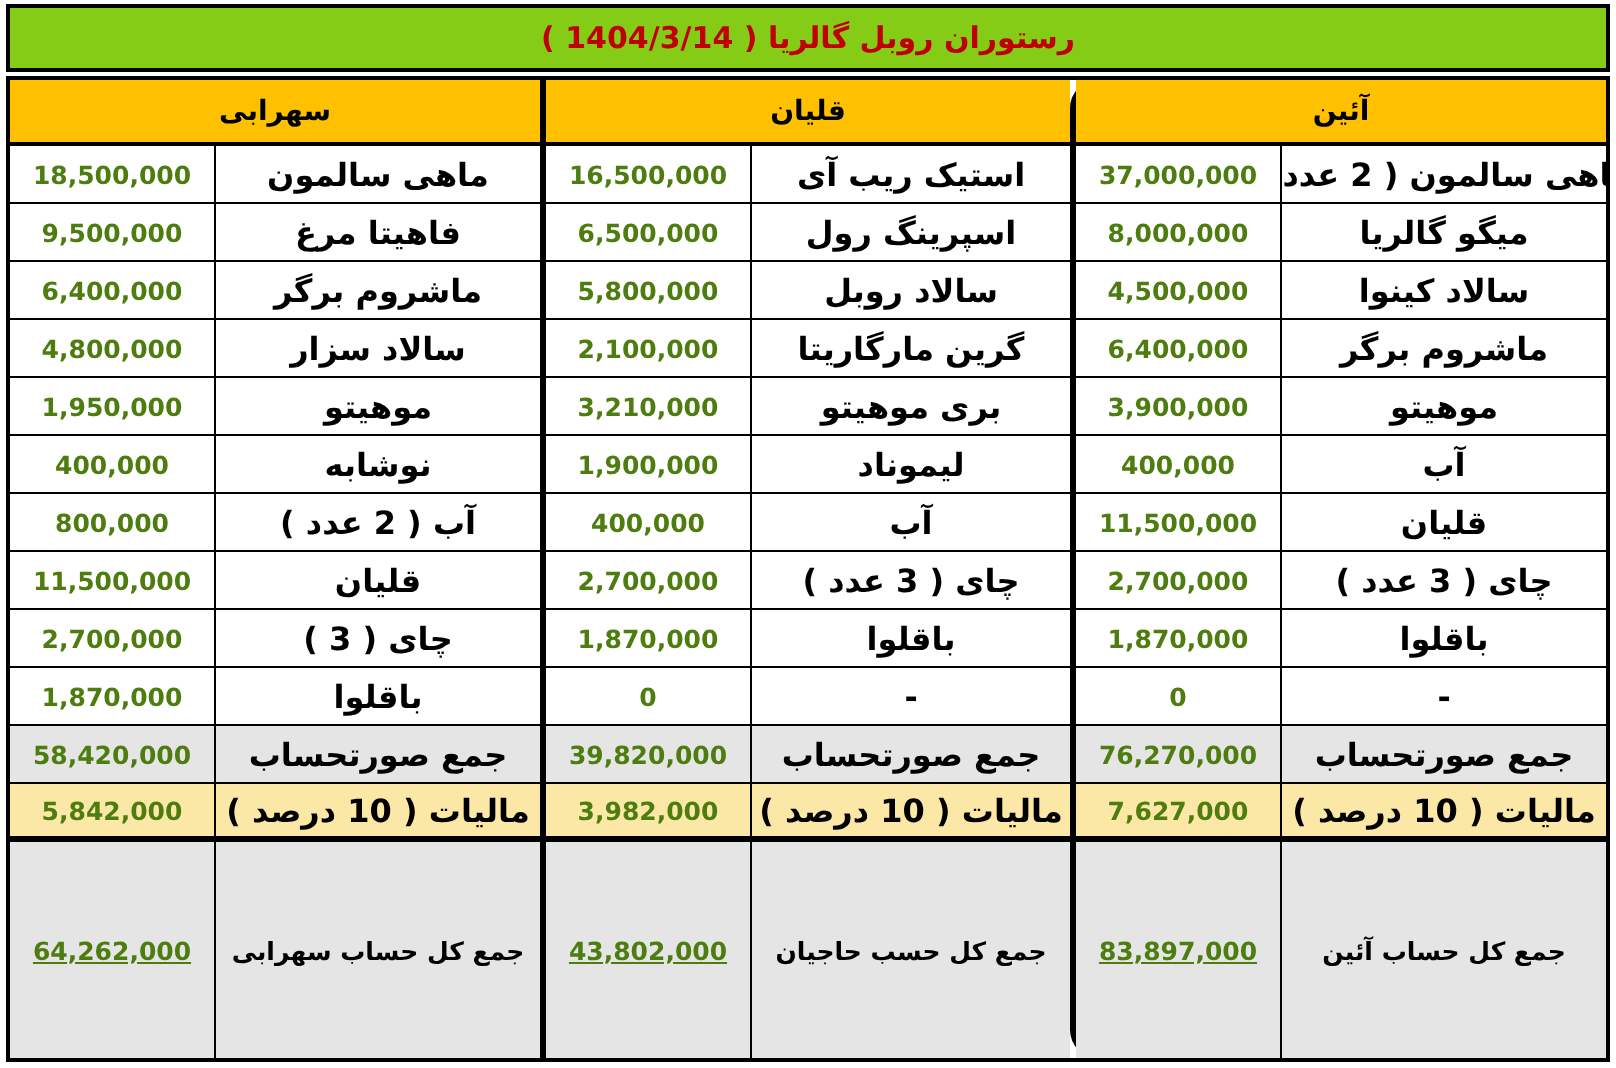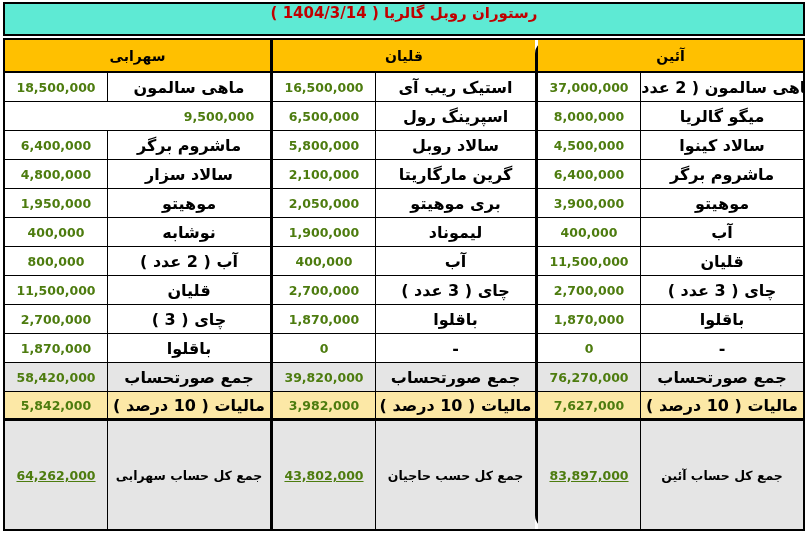--- a/index.html
+++ b/index.html
@@ -22,23 +22,23 @@
     display: flex;
     flex-direction: column;
   }
 
   
   .title-row {
     height: 34px;
     flex: 0 0 34px;
     box-sizing: border-box;
     border: 2px solid #000000;
-    background: #5eead4;
-    display: flex;
-    align-items: flex-start;
+    background: #84cc16;
+    display: flex;
+    align-items: center;
     justify-content: center;
     margin: 2px 3px 0 3px;
   }
   .title-text {
     color: #c00000;
     font-size: 15px;
     font-weight: bold;
     letter-spacing: 0px;
     white-space: nowrap;
     direction: rtl;
@@ -234,21 +234,21 @@
         <div class="row">
           <div class="cell-name">سالاد روبل</div>
           <div class="cell-amount">5,800,000</div>
         </div>
         <div class="row">
           <div class="cell-name">گرین مارگاریتا</div>
           <div class="cell-amount">2,100,000</div>
         </div>
         <div class="row">
           <div class="cell-name">بری موهیتو</div>
-          <div class="cell-amount">2,050,000</div>
+          <div class="cell-amount">3,210,000</div>
         </div>
         <div class="row">
           <div class="cell-name">لیموناد</div>
           <div class="cell-amount">1,900,000</div>
         </div>
         <div class="row">
           <div class="cell-name">آب</div>
           <div class="cell-amount">400,000</div>
         </div>
         <div class="row">
@@ -281,20 +281,21 @@
     </div>
 
     <div class="col-group g2">
       <div class="group-header">سهرابی</div>
       <div class="rows">
         <div class="row">
           <div class="cell-name">ماهی سالمون</div>
           <div class="cell-amount">18,500,000</div>
         </div>
         <div class="row">
+          <div class="cell-name">فاهیتا مرغ</div>
           <div class="cell-amount">9,500,000</div>
         </div>
         <div class="row">
           <div class="cell-name">ماشروم برگر</div>
           <div class="cell-amount">6,400,000</div>
         </div>
         <div class="row">
           <div class="cell-name">سالاد سزار</div>
           <div class="cell-amount">4,800,000</div>
         </div>

